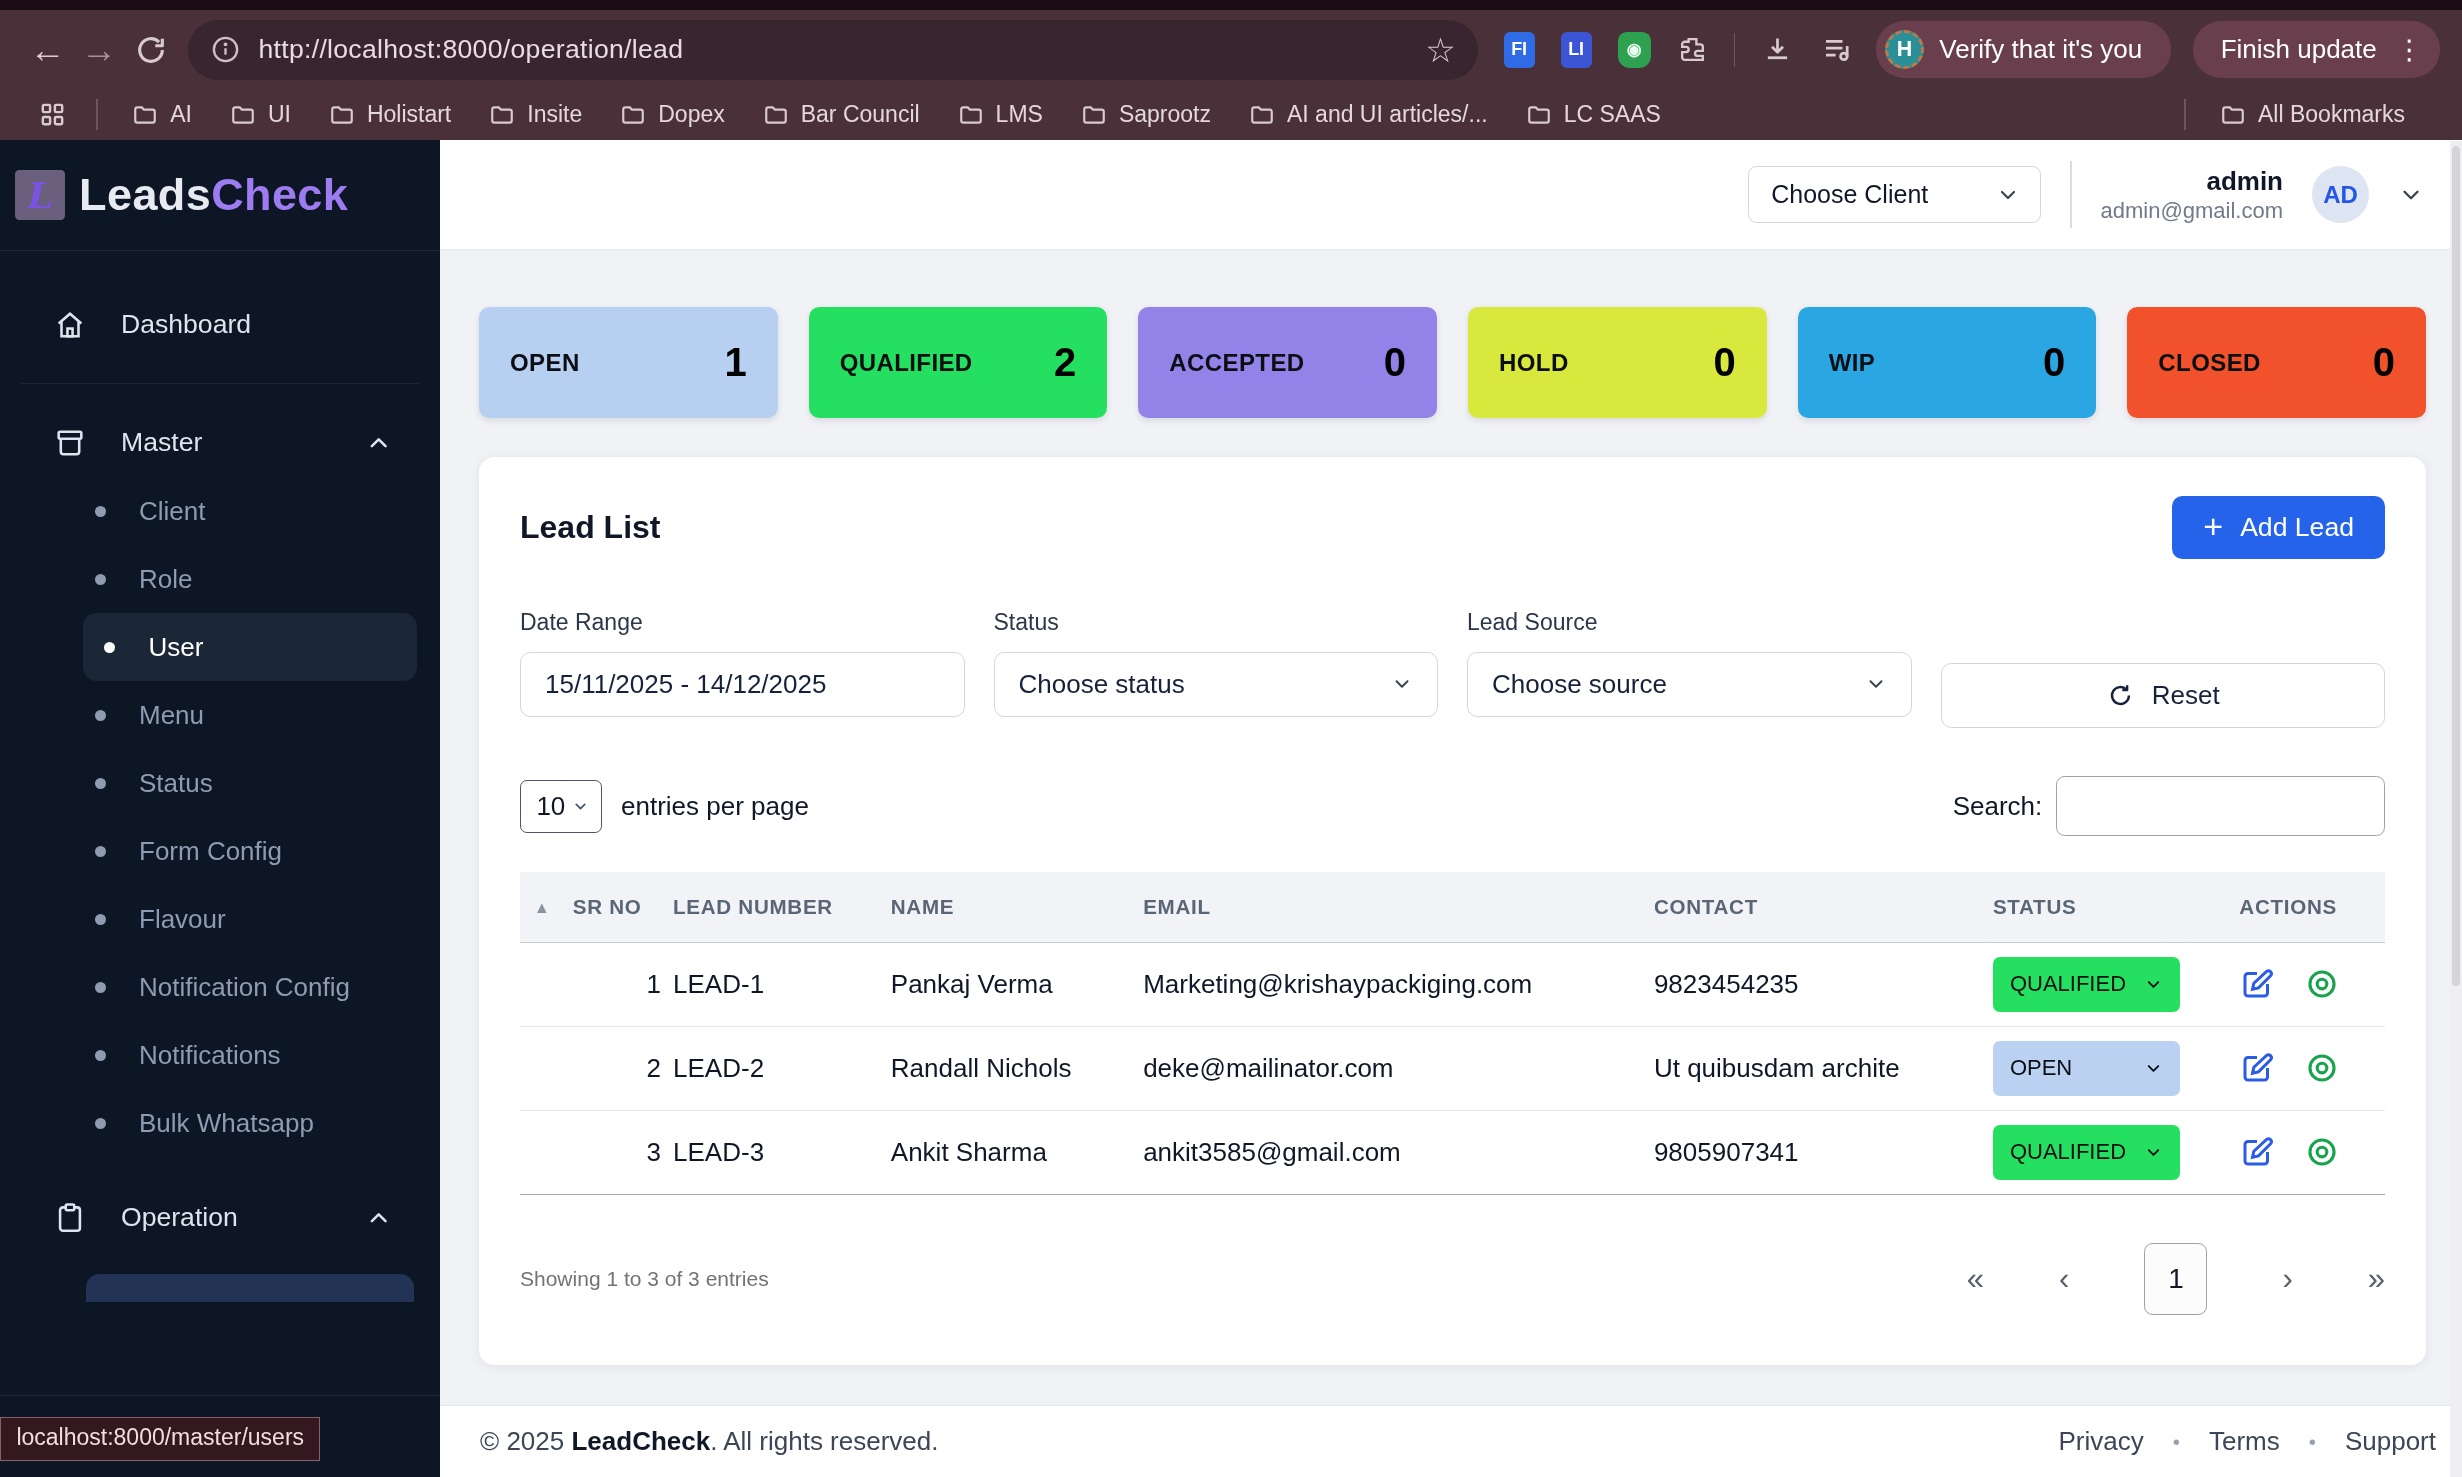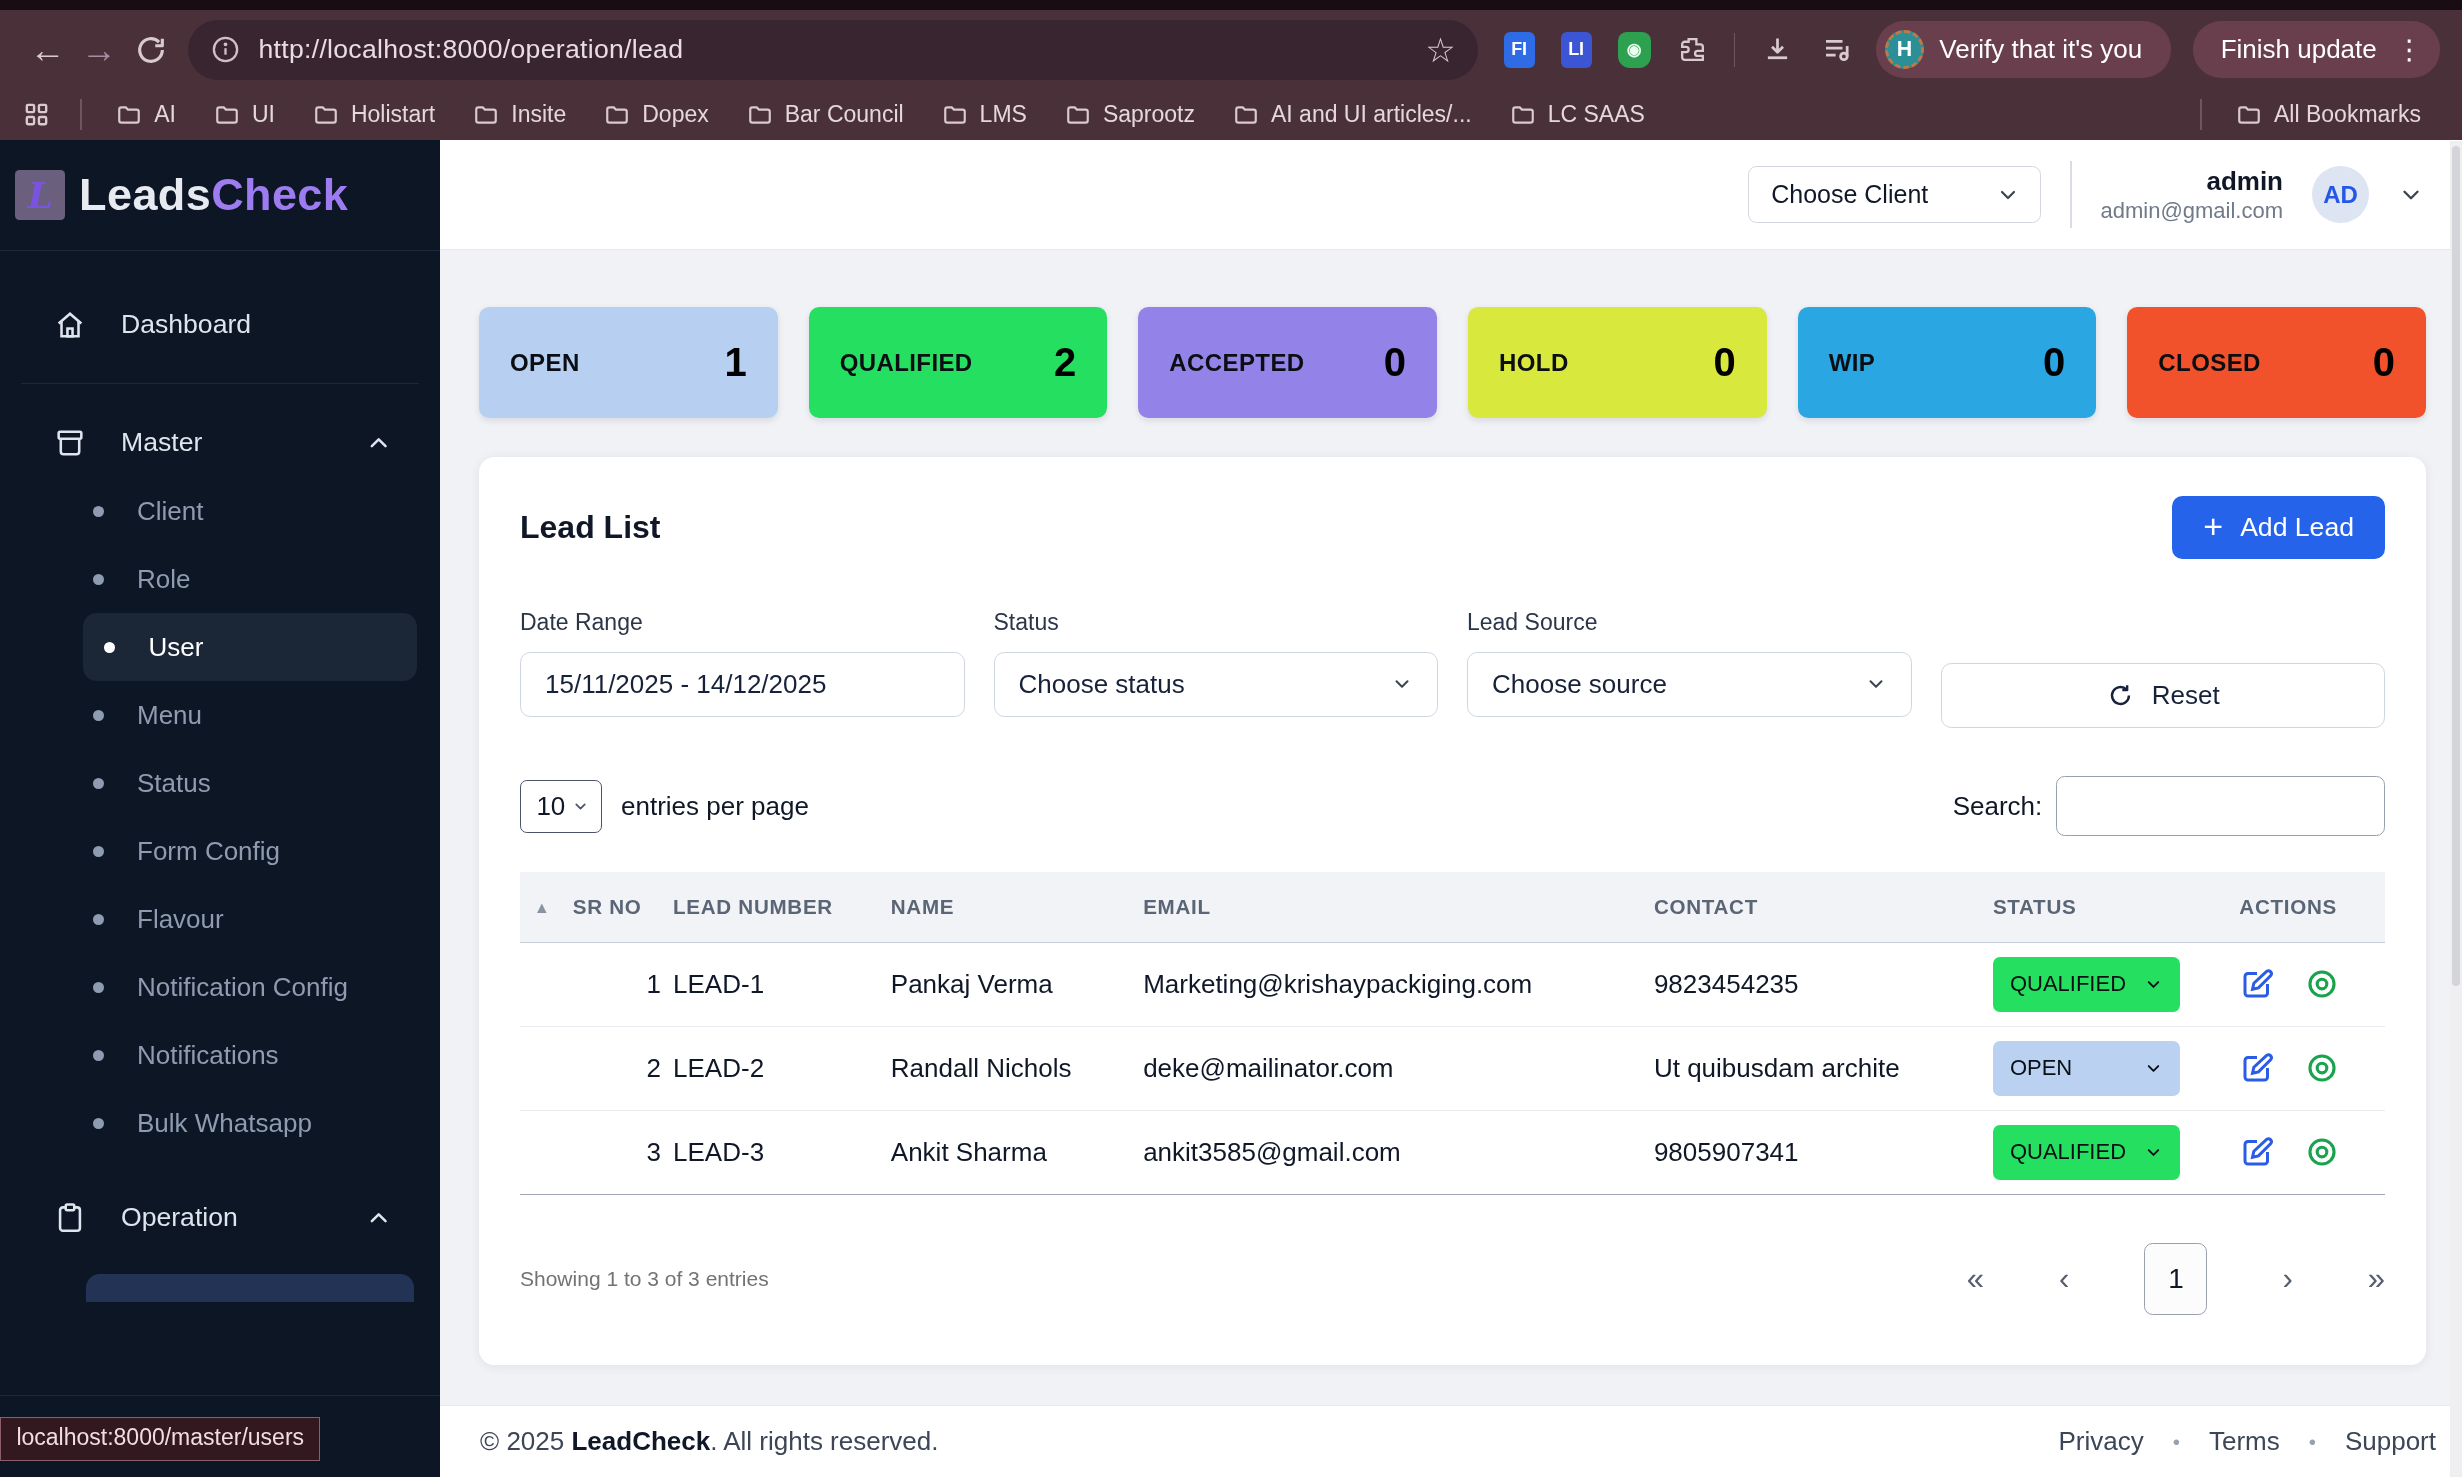--- a/index.html
+++ b/index.html
@@ -26,21 +26,21 @@
                display:flex; align-items:center; justify-content:center; color:#eafff0; font-size:17px; font-weight:bold;}
   .vdiv-chrome { width:1.7px; height:34px; background:#6d565e; }
   .chromepill { height:57px; border-radius:28px; background:#693f4d; display:flex; align-items:center;
                 color:#fff; font-size:26px; margin-left:22px; white-space:nowrap; }
   .verify { padding:0 29px 0 8.6px; gap:15.4px; }
   .h-avatar { width:39px; height:39px; border-radius:50%; background:#2a8f96; color:#fff; font-size:21.4px;
               font-weight:bold; display:flex; align-items:center; justify-content:center;
               border:3.4px dashed #bd7a49; }
   .finish { padding:0 12px 0 27.4px; gap:13.7px; }
   .kebab { font-size:27.4px; color:#fff; letter-spacing:0; padding:0 5.1px; }
-  .bookbar { height:51px; background:#4a3139; display:flex; align-items:center; padding:0 22px; }
+  .bookbar { height:51px; background:#4a3139; display:flex; align-items:center; padding:0 38px; }
   .gridicon { margin-right:13.7px; }
   .bb-div { width:1.7px; height:31px; background:#6d565e; margin:0 15.4px; }
   .bm { display:flex; align-items:center; gap:12px; margin:0 19px; color:#e5d8dc; font-size:23px; white-space:nowrap; }
   .bm-right { margin-left:auto; display:flex; align-items:center; }
 
   
   .shell { display:flex; height:1337px; }
 
   
   .sidebar { width:440px; background:#0d1624; display:flex; flex-direction:column; position:relative; }
@@ -48,22 +48,22 @@
   .logo-mark { width:50px; height:50px; background:#6a5f7d; border-radius:4.3px; display:flex; align-items:center;
                justify-content:center; font-family:"DejaVu Serif", serif; font-style:italic; font-weight:bold;
                font-size:36px; color:#7a53e0; }
   .logo-text { font-size:45px; font-weight:bold; letter-spacing:0.4px; }
   .logo-leads { color:#e8eaf1; } .logo-check { color:#9d7bf0; }
   .nav { flex:1; padding-top:39px; overflow:hidden; }
   .nav-item { height:69px; display:flex; align-items:center; padding:0 48px 0 53px; gap:34px;
               color:#dfe5ee; font-size:26.6px; }
   .nav-item .grow { flex:1; }
   .nav-divider { height:0.9px; background:#1c2737; margin:24px 20.6px; }
-  .sub-item { height:68px; display:flex; align-items:center; padding-left:73px; gap:33px;
-              color:#8e9bb0; font-size:26px;margin-left:20px; }
+  .sub-item { height:68px; display:flex; align-items:center; padding-left:95px; gap:33px;
+              color:#8e9bb0; font-size:26px; }
   .sub-item .bullet { width:11px; height:11px; border-radius:50%; background:#8e9bb0; flex:0 0 auto; }
   .sub-item.active { margin:0 23px 0 83px; padding-left:21.4px; background:#1b2636; border-radius:13.7px; color:#ffffff; }
   .sub-item.active .bullet { background:#ffffff; }
   .partial-active { height:27.4px; margin:22px 26px 0 86px; background:#223356; border-radius:13.7px 13.7px 0 0; }
   .collapse-bar { height:82px; border-top:0.9px solid #1d2939; display:flex; align-items:center; justify-content:center;
                   gap:19px; color:#cfd6e0; font-size:26.6px; }
   .collapse-ico { font-size:34px; color:#cfd6e0; margin-top:-3.4px; }
 
   
   .main { flex:1; display:flex; flex-direction:column; background:#f1f2f6; }

